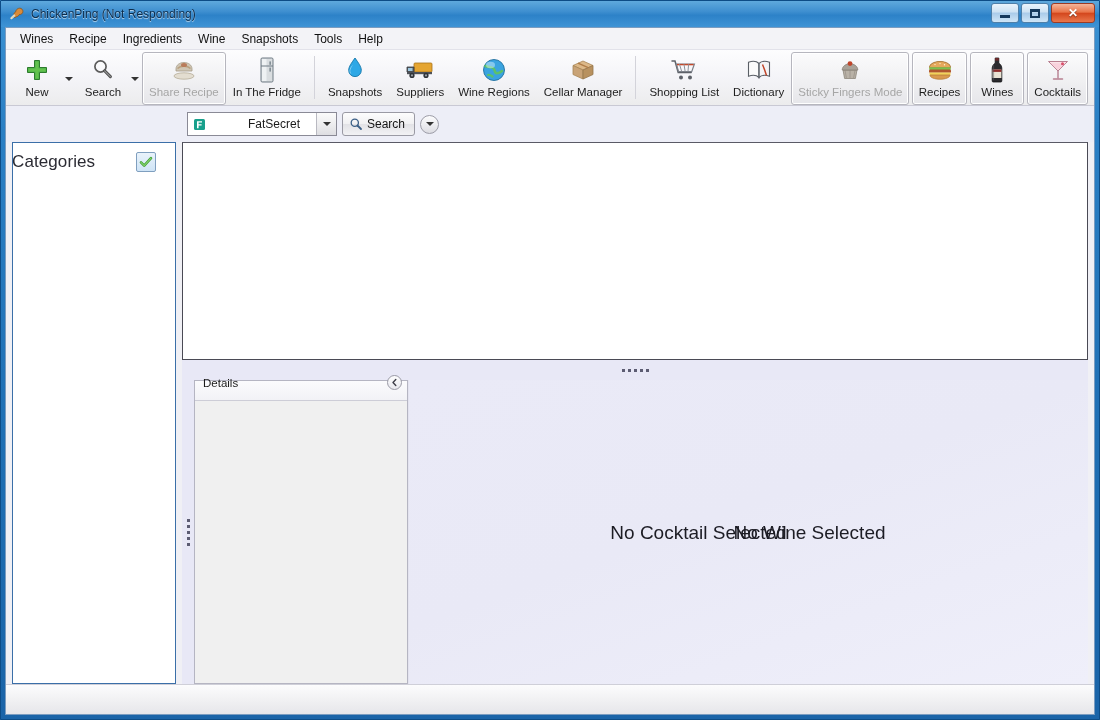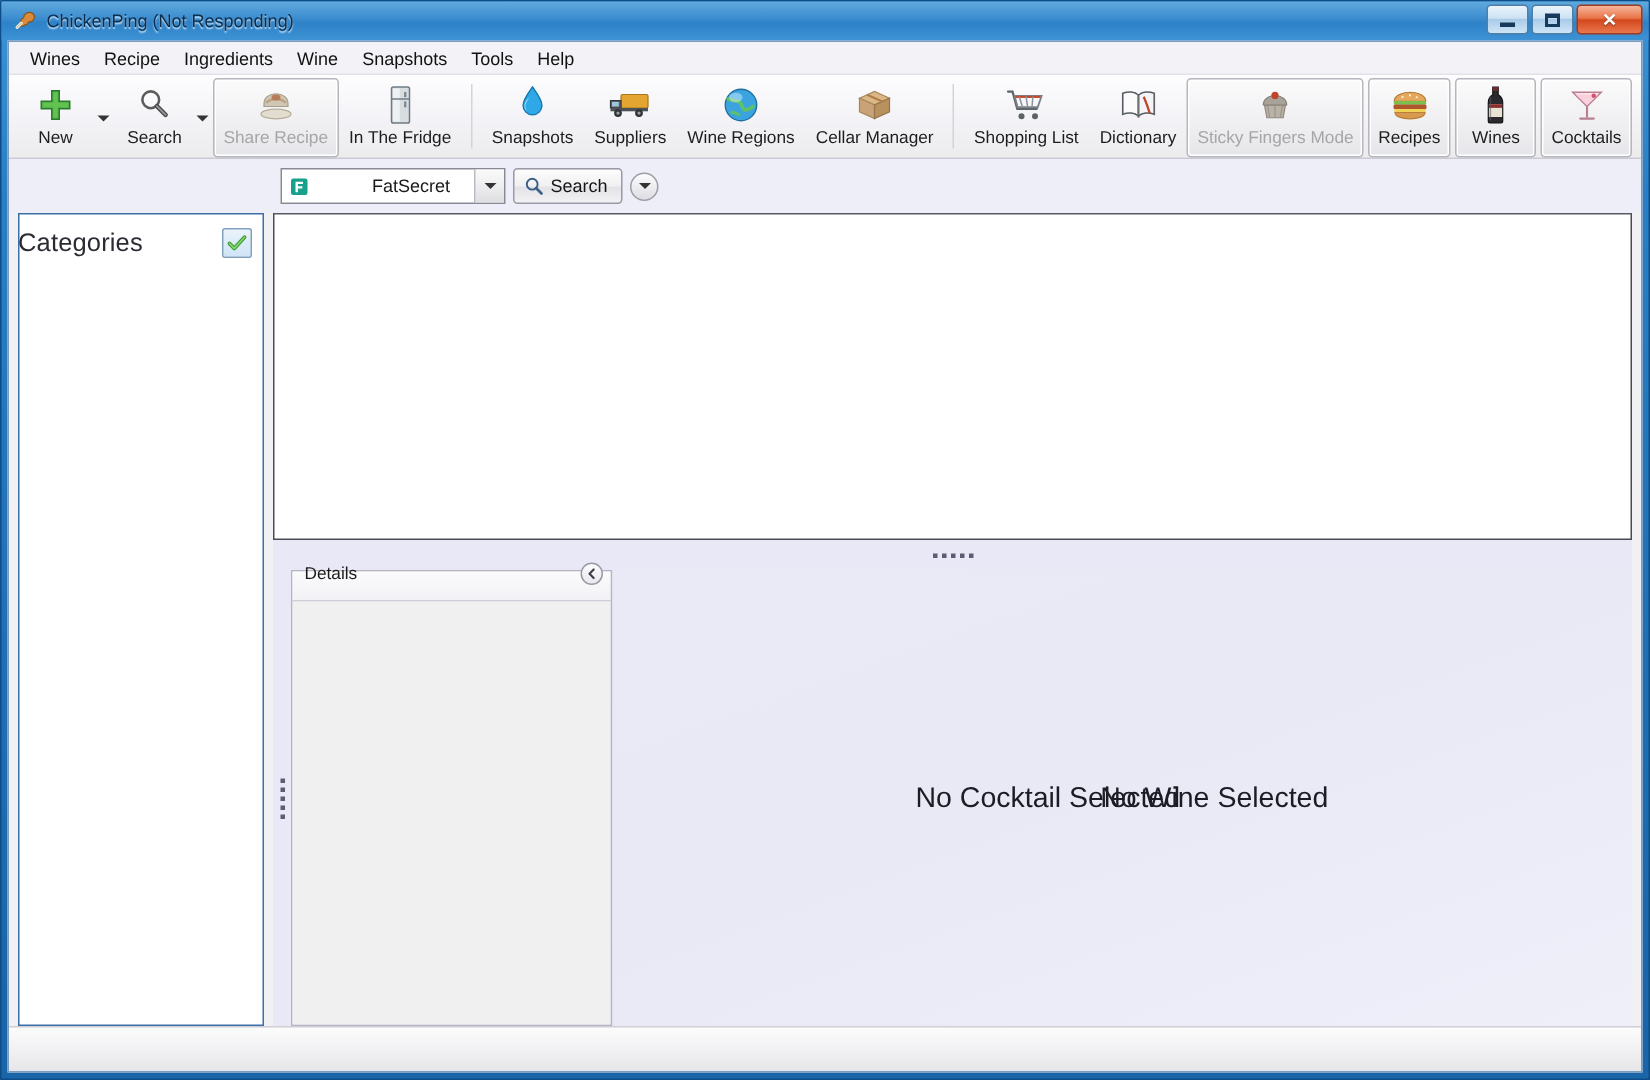--- a/index.html
+++ b/index.html
@@ -144,21 +144,21 @@
   .cats{
     width:170px; flex:none; display:flex; flex-direction:column; padding-right:6px;
   }
   .cats-head{ height:0; }
   .cats-list{
     flex:1; background:#ffffff; border:1px solid #3b6fa8; min-height:0;
   }
 
   
   .cats-title-row{
-    position:absolute; left:12px; top:148px; width:156px; height:28px;
+    position:absolute; left:12px; top:148px; width:144px; height:28px;
     display:flex; align-items:center; justify-content:space-between;
   }
   .cats-title{
     font-size:17px; color:#2b2b33; font-weight:normal; letter-spacing:.1px;
   }
   .cats-check{
     width:20px; height:20px; border:1px solid #7f9fbf; border-radius:2px;
     background: linear-gradient(180deg,#eaf3fb 0%, #cfe4f6 100%);
     display:flex; align-items:center; justify-content:center;
   }

